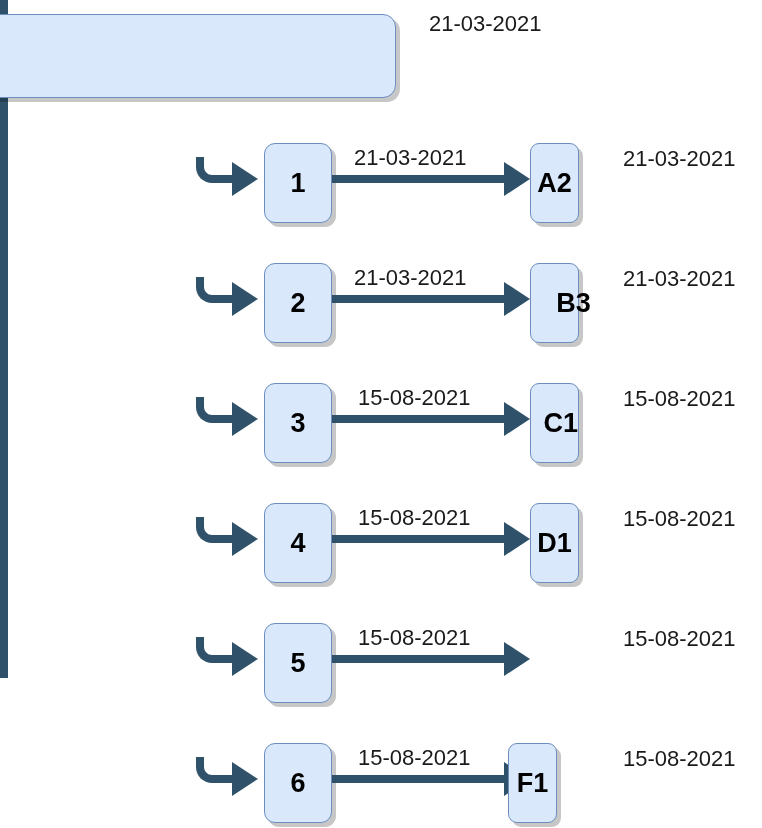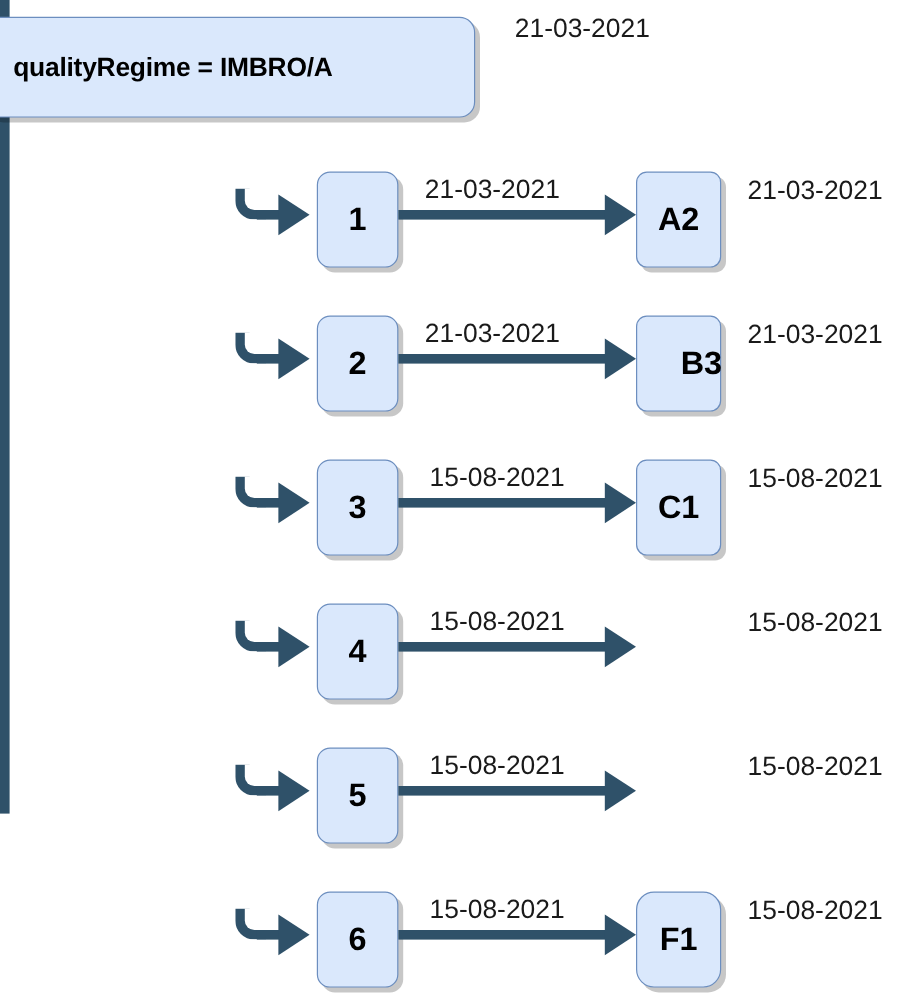--- a/index.html
+++ b/index.html
@@ -54,21 +54,21 @@
   }
 
   
   .node-left {
     width: 68px;
     height: 80px;
     font-size: 27px;
   }
   
   .node-right {
-    width: 71px;
+    width: 49px;
     height: 80px;
     font-size: 27px;
     border-radius: 9px;
   }
   
   .spine {
     left: 196px;
     top: 98px;
     width: 8px;
     height: 678px;
@@ -123,21 +123,20 @@
     font-weight: normal;
   }
 </style>
 </head>
 <body>
 
 <div id="canvas">
 
   <div class="node header-box">
     <div class="lines">
-      <span>qualityRegime = IMBRO/A</span>
     </div>
   </div>
 
   <div class="date-label" style="left:429px; top:11px;">21-03-2021</div>
 
   <div class="spine"></div>
 
   <div class="elbow" style="left:196px; top:157px;"></div>
   <div class="branch-stub" style="left:214px; top:175px; width:22px;"></div>
   <div class="arrow-head" style="left:232px; top:162px;"></div>
@@ -168,34 +167,37 @@
 
   <div class="elbow" style="left:196px; top:397px;"></div>
   <div class="branch-stub" style="left:214px; top:415px; width:22px;"></div>
   <div class="arrow-head" style="left:232px; top:402px;"></div>
   <div class="node node-left" style="left:264px; top:383px;">
     <span>3</span>
   </div>
   <div class="link-line" style="left:332px; top:415px; width:176px;"></div>
   <div class="arrow-head" style="left:504px; top:402px;"></div>
   <div class="link-date" style="left:358px; top:385px;">15-08-2021</div>
-  <div class="node node-right" style="left:530px; top:383px;">
+  <div class="node node-right" style="left:530px; top:383px;justify-content:flex-end;">
     <span>C1</span>
   </div>
   <div class="date-label" style="left:623px; top:386px;">15-08-2021</div>
 
   <div class="elbow" style="left:196px; top:517px;"></div>
   <div class="branch-stub" style="left:214px; top:535px; width:22px;"></div>
   <div class="arrow-head" style="left:232px; top:522px;"></div>
   <div class="node node-left" style="left:264px; top:503px;">
     <span>4</span>
   </div>
   <div class="link-line" style="left:332px; top:535px; width:176px;"></div>
   <div class="arrow-head" style="left:504px; top:522px;"></div>
   <div class="link-date" style="left:358px; top:505px;">15-08-2021</div>
+  <div class="node node-right" style="left:530px; top:503px;">
+    <span>D1</span>
+  </div>
   <div class="date-label" style="left:623px; top:506px;">15-08-2021</div>
 
   <div class="elbow" style="left:196px; top:637px;"></div>
   <div class="branch-stub" style="left:214px; top:655px; width:22px;"></div>
   <div class="arrow-head" style="left:232px; top:642px;"></div>
   <div class="node node-left" style="left:264px; top:623px;">
     <span>5</span>
   </div>
   <div class="link-line" style="left:332px; top:655px; width:176px;"></div>
   <div class="arrow-head" style="left:504px; top:642px;"></div>
@@ -204,18 +206,18 @@
 
   <div class="elbow" style="left:196px; top:757px;"></div>
   <div class="branch-stub" style="left:214px; top:775px; width:22px;"></div>
   <div class="arrow-head" style="left:232px; top:762px;"></div>
   <div class="node node-left" style="left:264px; top:743px;">
     <span>6</span>
   </div>
   <div class="link-line" style="left:332px; top:775px; width:176px;"></div>
   <div class="arrow-head" style="left:504px; top:762px;"></div>
   <div class="link-date" style="left:358px; top:745px;">15-08-2021</div>
-  <div class="node node-right" style="left:530px; top:743px;border-radius:15px;">
+  <div class="node node-right" style="left:508px; top:743px;">
     <span>F1</span>
   </div>
   <div class="date-label" style="left:623px; top:746px;">15-08-2021</div>
 
 </div>
 
 </body></html>

